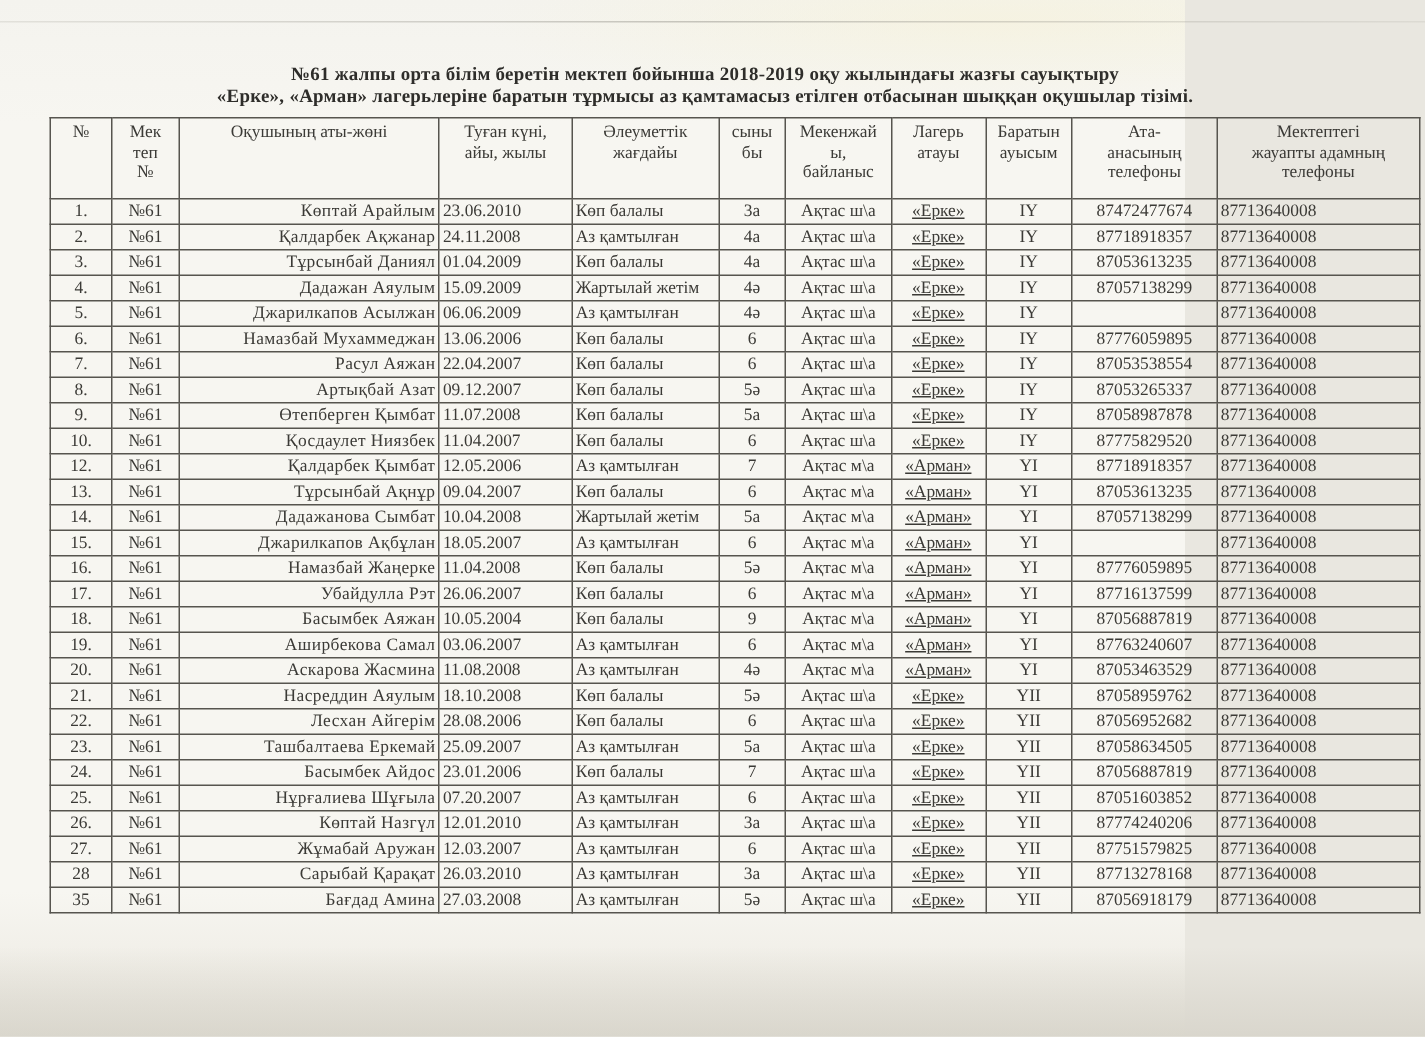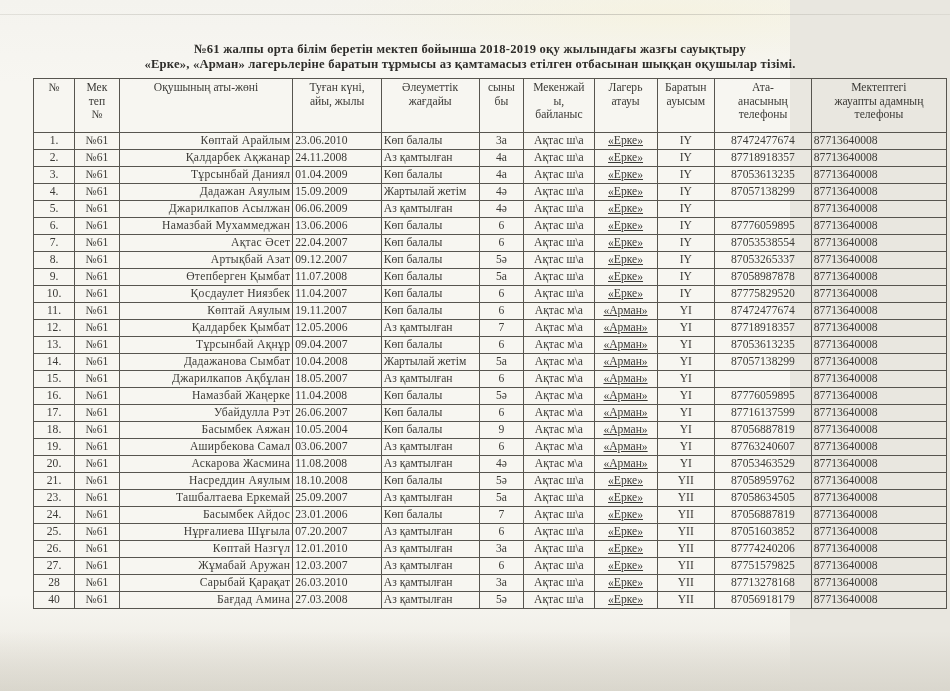--- a/index.html
+++ b/index.html
@@ -201,21 +201,21 @@
           <td class="c5">6</td>
           <td class="c6">Ақтас ш\а</td>
           <td class="c7">«Ерке»</td>
           <td class="c8">IY</td>
           <td class="c9">87776059895</td>
           <td class="c10">87713640008</td>
         </tr>
         <tr>
           <td class="c0">7.</td>
           <td class="c1">№61</td>
-          <td class="c2">Ақтас Әсет</td>
+          <td class="c2">Расул Аяжан</td>
           <td class="c3">22.04.2007</td>
           <td class="c4">Көп балалы</td>
           <td class="c5">6</td>
           <td class="c6">Ақтас ш\а</td>
           <td class="c7">«Ерке»</td>
           <td class="c8">IY</td>
           <td class="c9">87053538554</td>
           <td class="c10">87713640008</td>
         </tr>
         <tr>
@@ -248,33 +248,20 @@
           <td class="c0">10.</td>
           <td class="c1">№61</td>
           <td class="c2">Қосдаулет Ниязбек</td>
           <td class="c3">11.04.2007</td>
           <td class="c4">Көп балалы</td>
           <td class="c5">6</td>
           <td class="c6">Ақтас ш\а</td>
           <td class="c7">«Ерке»</td>
           <td class="c8">IY</td>
           <td class="c9">87775829520</td>
-          <td class="c10">87713640008</td>
-        </tr>
-        <tr>
-          <td class="c0">11.</td>
-          <td class="c1">№61</td>
-          <td class="c2">Көптай Аяулым</td>
-          <td class="c3">19.11.2007</td>
-          <td class="c4">Көп балалы</td>
-          <td class="c5">6</td>
-          <td class="c6">Ақтас м\а</td>
-          <td class="c7">«Арман»</td>
-          <td class="c8">YI</td>
-          <td class="c9">87472477674</td>
           <td class="c10">87713640008</td>
         </tr>
         <tr>
           <td class="c0">12.</td>
           <td class="c1">№61</td>
           <td class="c2">Қалдарбек Қымбат</td>
           <td class="c3">12.05.2006</td>
           <td class="c4">Аз қамтылған</td>
           <td class="c5">7</td>
           <td class="c6">Ақтас м\а</td>
@@ -394,20 +381,33 @@
           <td class="c3">18.10.2008</td>
           <td class="c4">Көп балалы</td>
           <td class="c5">5ә</td>
           <td class="c6">Ақтас ш\а</td>
           <td class="c7">«Ерке»</td>
           <td class="c8">YII</td>
           <td class="c9">87058959762</td>
           <td class="c10">87713640008</td>
         </tr>
         <tr>
+          <td class="c0">22.</td>
+          <td class="c1">№61</td>
+          <td class="c2">Лесхан Айгерім</td>
+          <td class="c3">28.08.2006</td>
+          <td class="c4">Көп балалы</td>
+          <td class="c5">6</td>
+          <td class="c6">Ақтас ш\а</td>
+          <td class="c7">«Ерке»</td>
+          <td class="c8">YII</td>
+          <td class="c9">87056952682</td>
+          <td class="c10">87713640008</td>
+        </tr>
+        <tr>
           <td class="c0">23.</td>
           <td class="c1">№61</td>
           <td class="c2">Ташбалтаева Еркемай</td>
           <td class="c3">25.09.2007</td>
           <td class="c4">Аз қамтылған</td>
           <td class="c5">5а</td>
           <td class="c6">Ақтас ш\а</td>
           <td class="c7">«Ерке»</td>
           <td class="c8">YII</td>
           <td class="c9">87058634505</td>
@@ -472,21 +472,21 @@
           <td class="c3">26.03.2010</td>
           <td class="c4">Аз қамтылған</td>
           <td class="c5">3а</td>
           <td class="c6">Ақтас ш\а</td>
           <td class="c7">«Ерке»</td>
           <td class="c8">YII</td>
           <td class="c9">87713278168</td>
           <td class="c10">87713640008</td>
         </tr>
         <tr>
-          <td class="c0">40</td>
+          <td class="c0">35</td>
           <td class="c1">№61</td>
           <td class="c2">Бағдад Амина</td>
           <td class="c3">27.03.2008</td>
           <td class="c4">Аз қамтылған</td>
           <td class="c5">5ә</td>
           <td class="c6">Ақтас ш\а</td>
           <td class="c7">«Ерке»</td>
           <td class="c8">YII</td>
           <td class="c9">87056918179</td>
           <td class="c10">87713640008</td>

